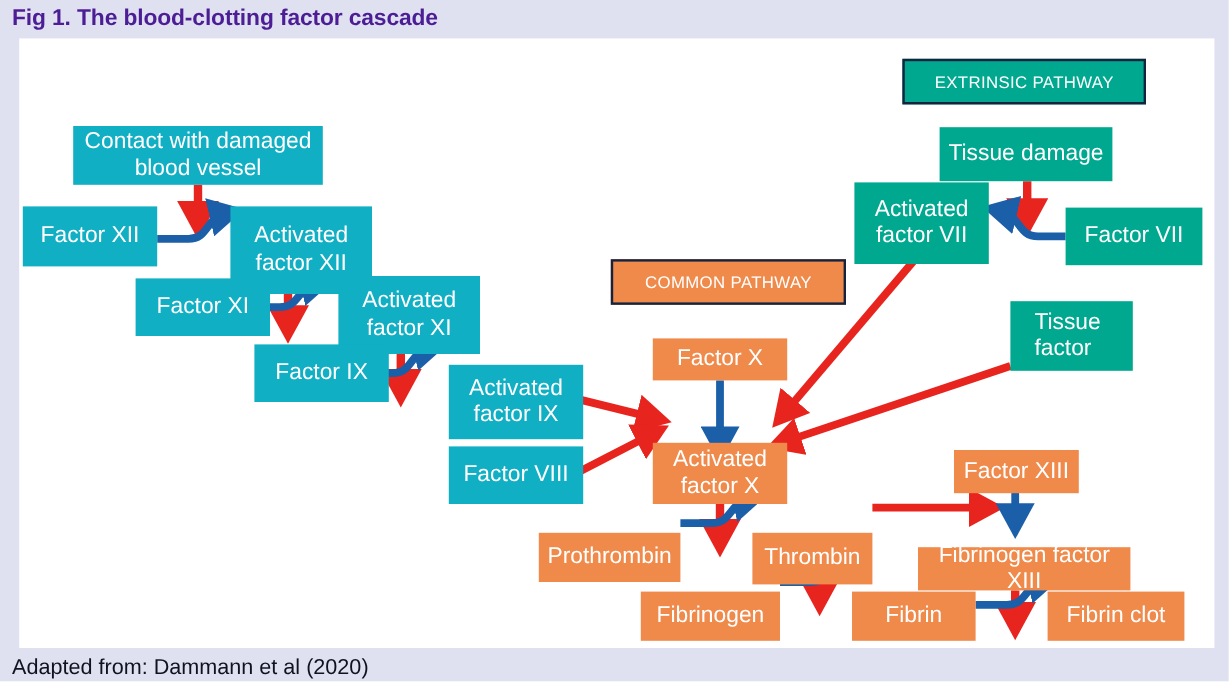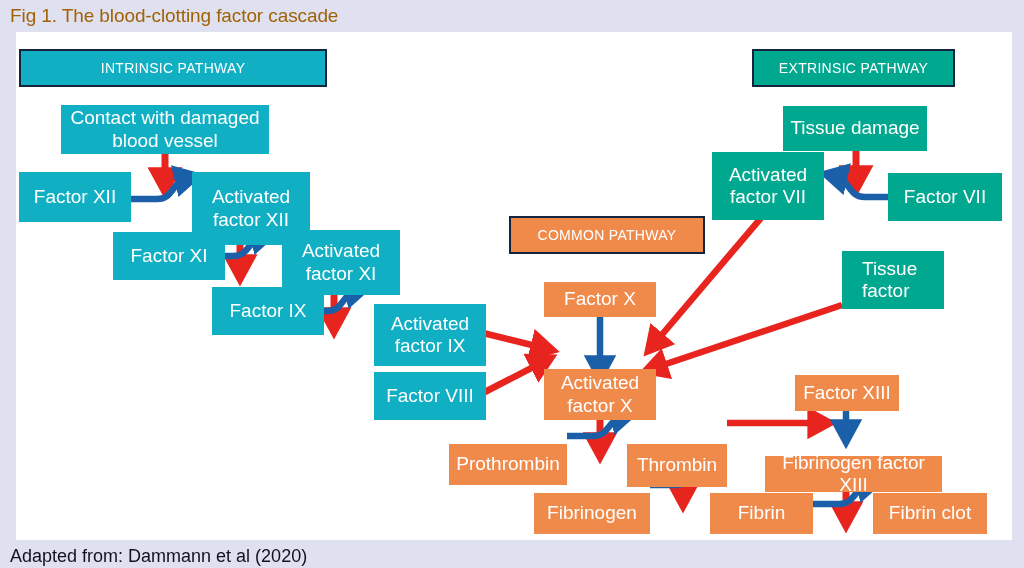--- a/index.html
+++ b/index.html
@@ -10,23 +10,24 @@
   }
   #figure {
     position: relative;
     width: 1024px; height: 568px;
     background: #dfe1f0;
   }
   #title {
     position: absolute;
     left: 10px; top: 5px;
     font-size: 19px;
-    color: #a16207;
+    color: #4c1d95;
     letter-spacing: -0.1px;
     white-space: nowrap;
+    font-weight: bold;
   }
   #caption {
     position: absolute;
     left: 10px; top: 546px;
     font-size: 18px;
     color: #111122;
     white-space: nowrap;
   }
   #canvas {
     position: absolute;
@@ -160,23 +161,20 @@
 
       <g>
         <line x1="830" y1="460" x2="830" y2="484" stroke="#E8241E" stroke-width="7" marker-end="url(#redhead)"></line>
       </g>
 
       <g>
         <path d="M797,472 L823,472 C840,472 837,456 854,452" fill="none" stroke="#1B5FA8" stroke-width="6.5" marker-end="url(#bluehead)"></path>
       </g>
     </svg>
 
-    <div class="box header cyan" style="left:3px; top:17px; width:308px; height:38px;">
-      <span>INTRINSIC PATHWAY</span>
-    </div>
 
     <div class="box header green" style="left:736px; top:17px; width:203px; height:38px;">
       <span>EXTRINSIC PATHWAY</span>
     </div>
 
     <div class="box header orange" style="left:493px; top:184px; width:196px; height:38px;">
       <span>COMMON PATHWAY</span>
     </div>
 
     <div class="box cyan" style="left:45px; top:73px; width:208px; height:49px;">

